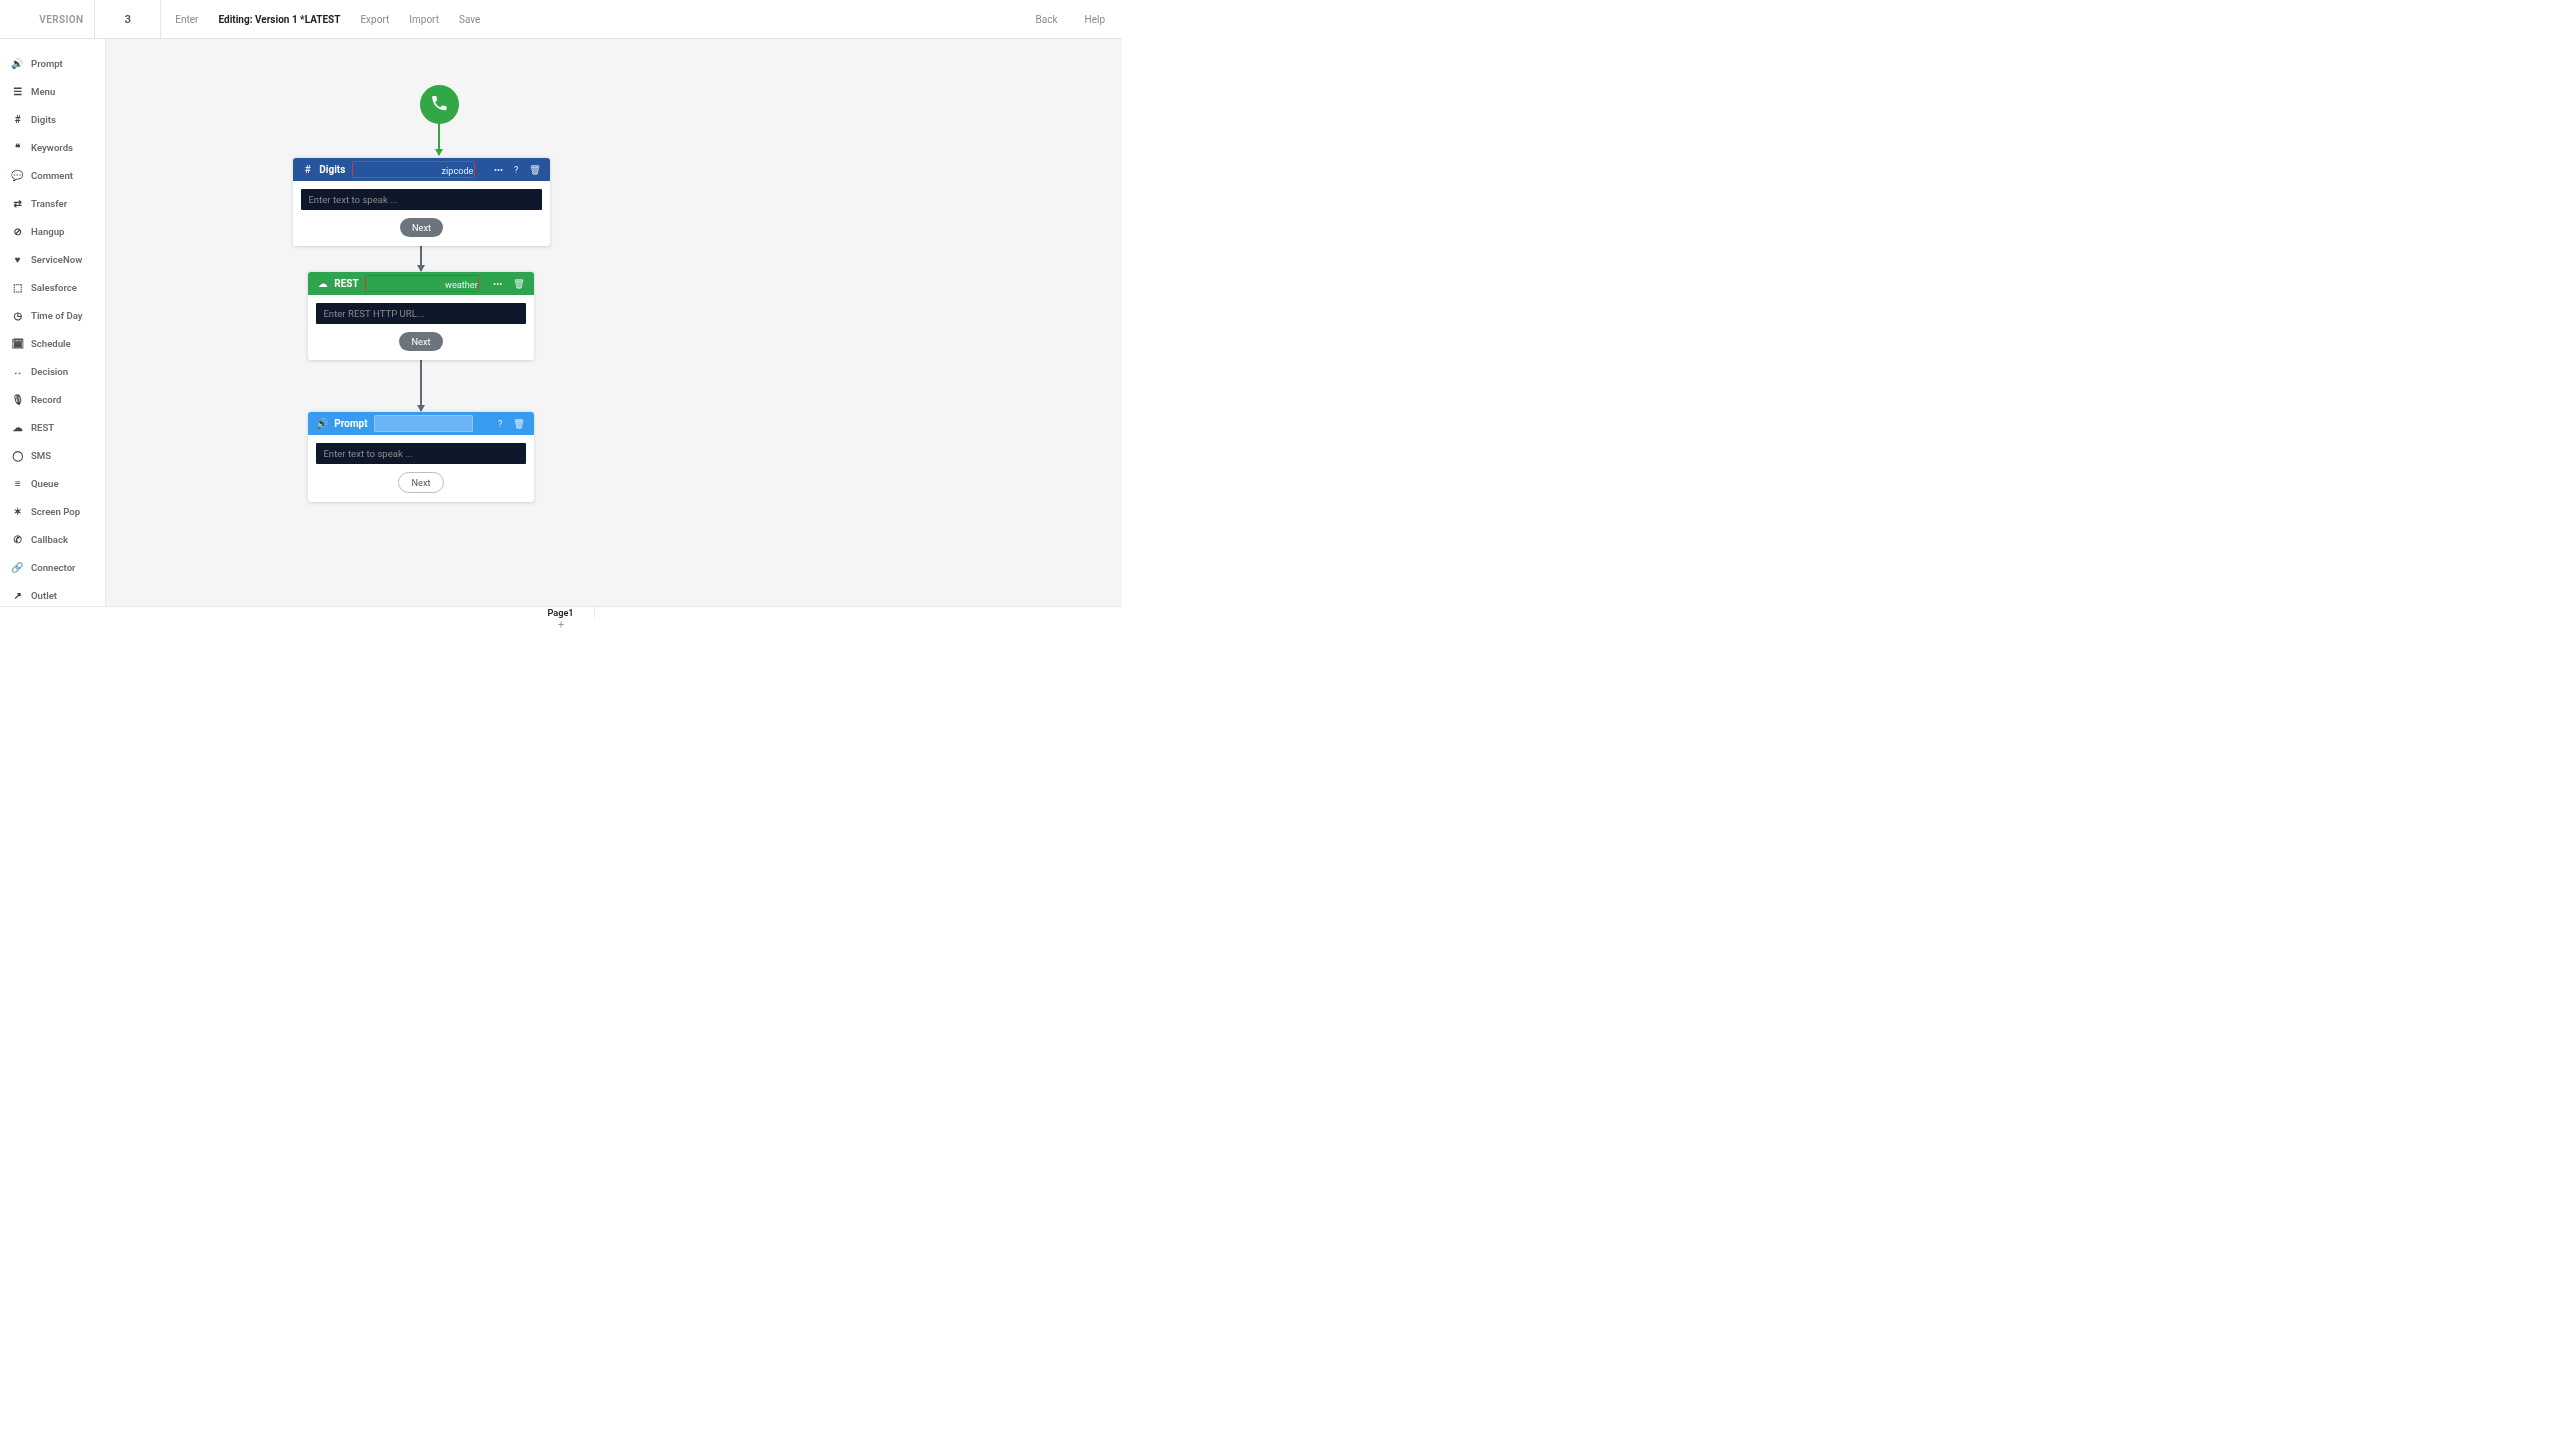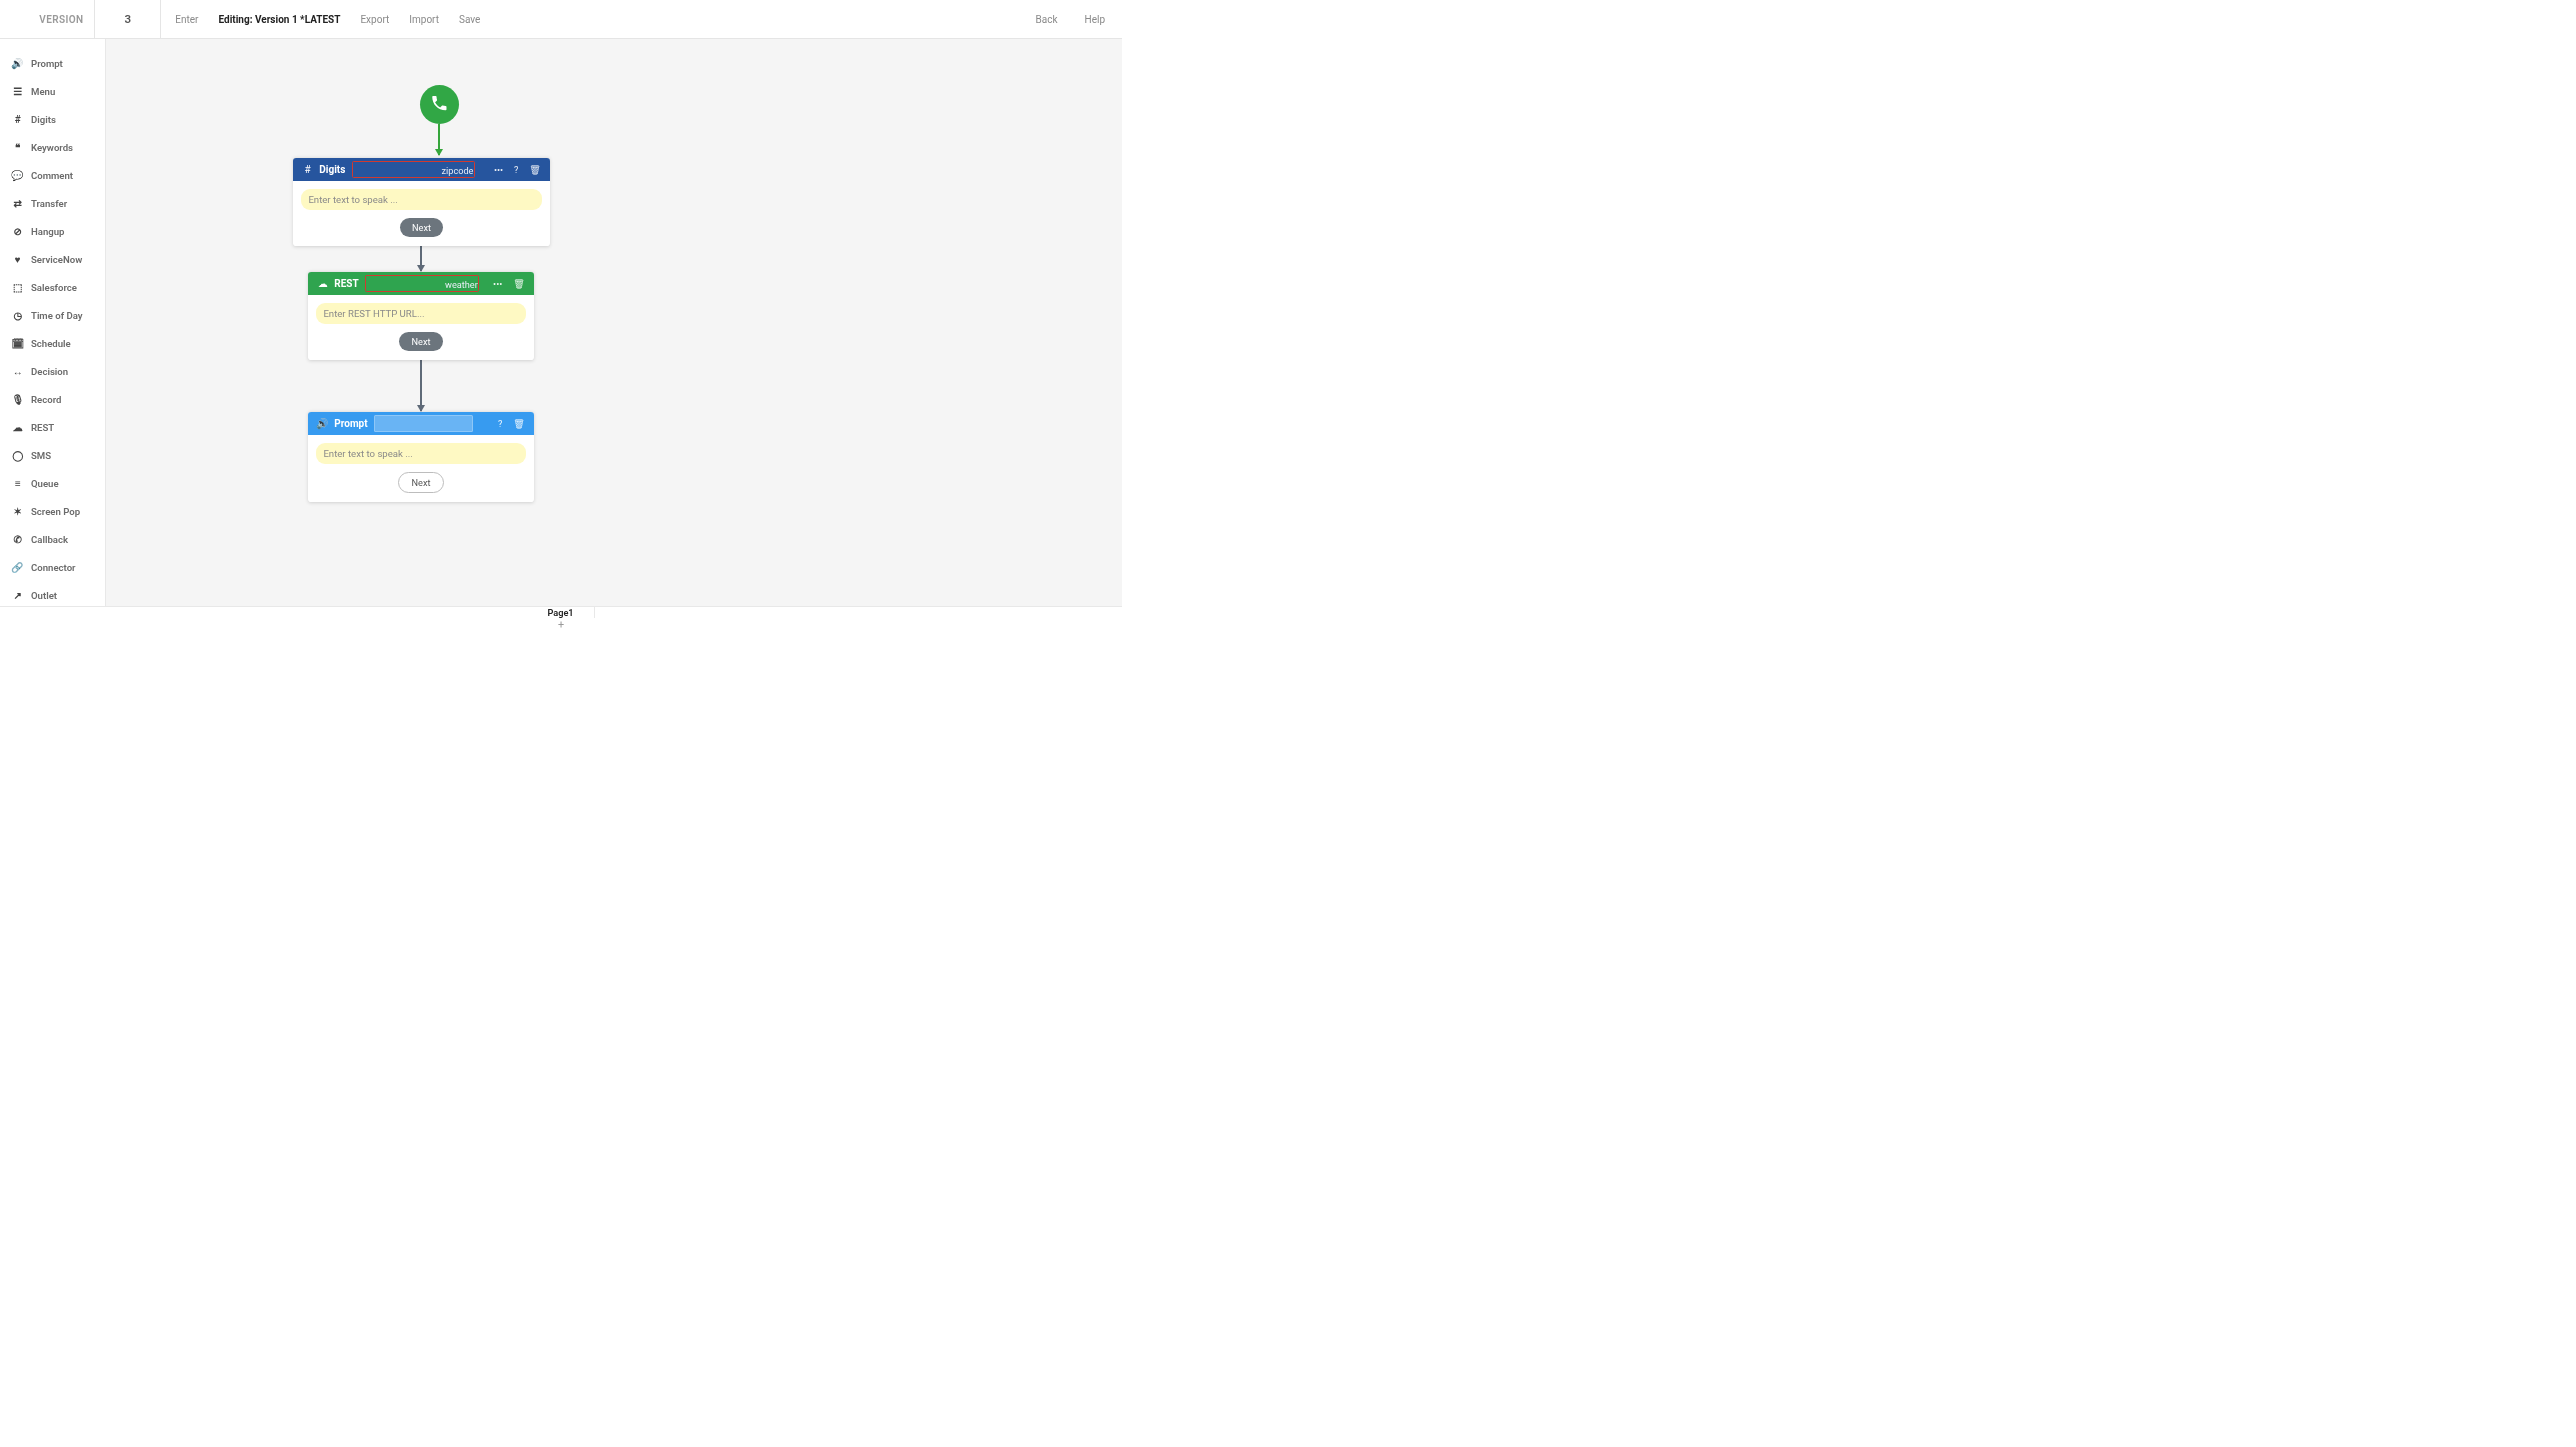--- a/index.html
+++ b/index.html
@@ -250,22 +250,22 @@
     .node-header .hactions span { cursor: pointer; opacity: 0.9; }
 
     .hdr-indigo { background: #26559e; }
     .hdr-green  { background: #2fa44f; }
     .hdr-blue   { background: #379bf0; }
 
     .node-body {
       padding: 7.7px 7.7px 9.2px;
     }
     .node-input {
-      background: #fef9c3;
-      border-radius: 9px;
+      background: #0f172a;
+      border-radius: 1px;
       height: 21.6px;
       line-height: 21.6px;
       padding: 0 7.7px;
       font-size: 9.6px;
       color: #8a8a8a;
     }
     .node-next {
       display: flex;
       justify-content: center;
       margin-top: 7.7px;

